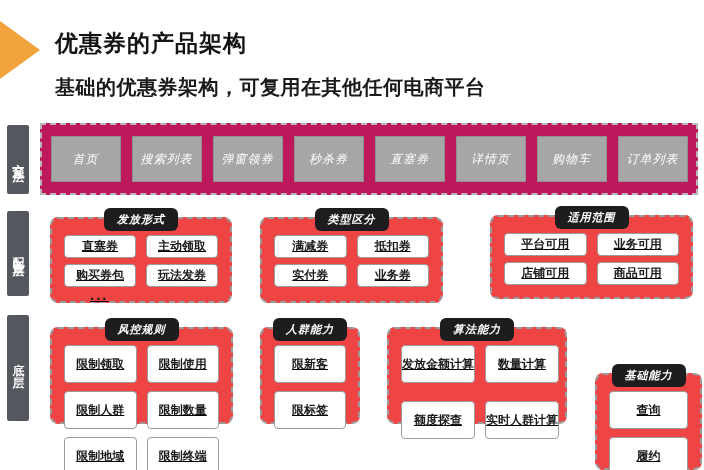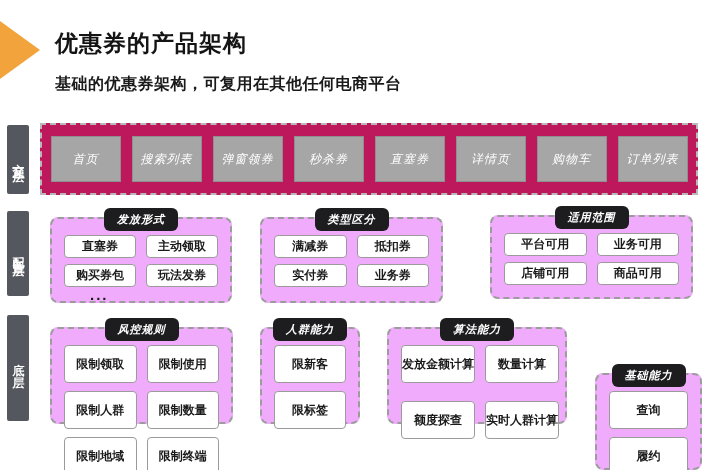--- a/index.html
+++ b/index.html
@@ -26,21 +26,21 @@
     position: absolute;
     left: 55px; top: 28px;
     font-size: 23px;
     font-weight: 700;
     color: #141414;
     letter-spacing: 1px;
   }
   .subtitle {
     position: absolute;
     left: 55px; top: 74px;
-    font-size: 16px;
+    font-size: 20px;
     font-weight: 700;
     color: #1a1a1a;
     letter-spacing: 0.5px;
   }
 
   
   .rail {
     position: absolute;
     left: 7px;
     width: 22px;
@@ -81,23 +81,24 @@
     font-style: italic;
     display: flex;
     align-items: center;
     justify-content: center;
     letter-spacing: 1px;
   }
 
   
   .group {
     position: absolute;
-    background: #f0abfc;
+    background: #ef4444;
     border: 2px dashed #9C9C9C;
     border-radius: 8px;
+    text-decoration: underline;
   }
   .group-badge {
     position: absolute;
     top: -11px; left: 50%;
     transform: translateX(-50%);
     background: #1D1D1F;
     color: #ffffff;
     font-size: 11px;
     font-style: italic;
     font-weight: 600;

